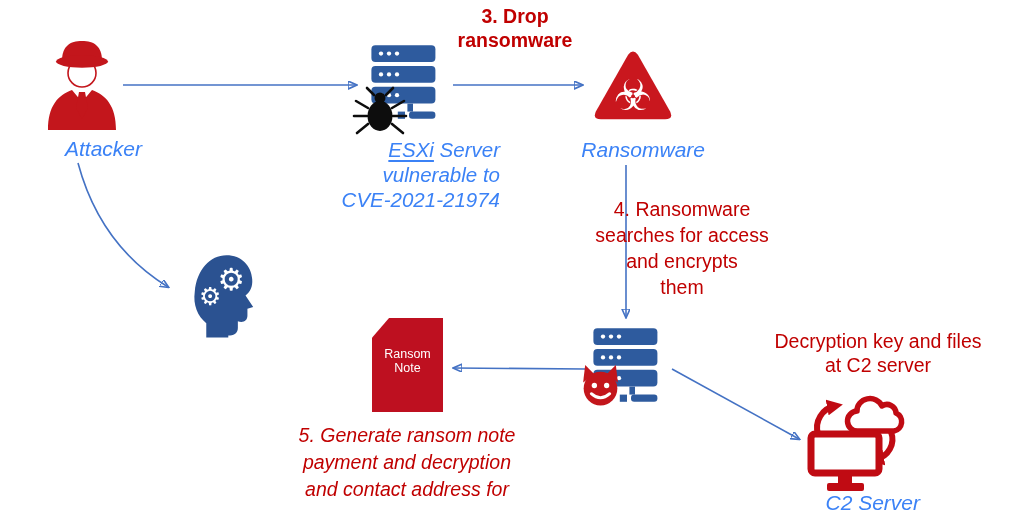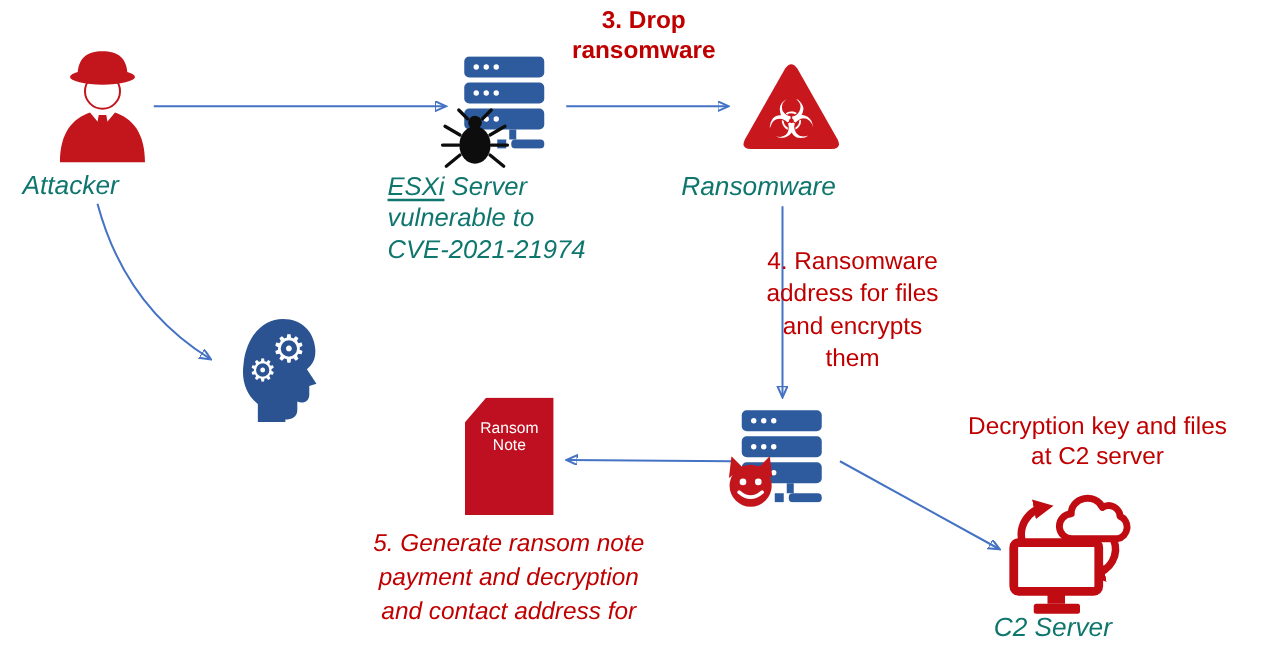--- a/index.html
+++ b/index.html
@@ -7,35 +7,35 @@
     position:relative;width:1009px;height:529px;background:#ffffff;overflow:hidden;
     font-family:"Liberation Sans","DejaVu Sans",sans-serif;
   }
   .abs{position:absolute;}
   .step{
     color:#C00000;font-size:19.5px;line-height:25px;text-align:center;
     white-space:nowrap;
   }
   .step .ln{display:block;}
   .label{
-    color:#0f766e;font-style:italic;font-size:21px;line-height:26px;text-align:left;
+    color:#3b82f6;font-style:italic;font-size:21px;line-height:26px;text-align:right;
     white-space:nowrap;
   }
   .label .ln{display:block;}
   .sq{
     text-decoration-line:underline;text-decoration-style:wavy;
     text-decoration-color:#e57d7d;text-decoration-thickness:1px;text-underline-offset:3px;text-decoration:underline;
   }
   .arrows{position:absolute;left:0;top:0;width:1009px;height:529px;pointer-events:none;}
   .arrows path{fill:none;stroke:#4472C4;stroke-width:1.6px;}
   
   .note{
     background:#BE1020;
     clip-path:polygon(0 21%,24% 0,100% 0,100% 100%,0 100%);
-    text-align:center;box-sizing:border-box;padding-top:17px;
+    text-align:center;box-sizing:border-box;padding-top:29px;
   }
   .note .ln{display:block;color:#FFFFFF;font-size:12.5px;line-height:14px;}
   svg{display:block;}
 </style>
 </head>
 <body>
 
 <div class="canvas">
 
   <svg class="arrows" viewBox="0 0 1009 529">
@@ -115,21 +115,21 @@
       <path d="M37,5 Q42,-2 47,5 L80,63 Q84,71 75,71 L9,71 Q0,71 4,63 Z" fill="#C9171E"></path>
       <text x="42" y="62" font-size="44" fill="#ffffff" text-anchor="middle" font-family="'DejaVu Sans', sans-serif">☣</text>
     </svg>
   </div>
   <div class="abs label" style="left:545px;top:137px;width:160px;">
     <span class="ln">Ransomware</span>
   </div>
 
   <div class="abs step" style="left:582px;top:196px;width:200px;line-height:26px;">
     <span class="ln">4. Ransomware</span>
-    <span class="ln">address for files</span>
+    <span class="ln">searches for access</span>
     <span class="ln">and encrypts</span>
     <span class="ln">them</span>
   </div>
 
   <div class="abs" style="left:591px;top:328px;width:72px;height:74px;">
     <svg width="72" height="74" viewBox="0 0 90 92">
       <g fill="#2E5B9E">
         <rect x="3" y="0" width="80" height="21" rx="5"></rect>
         <rect x="3" y="26" width="80" height="21" rx="5"></rect>
         <rect x="3" y="52" width="80" height="21" rx="5"></rect>

